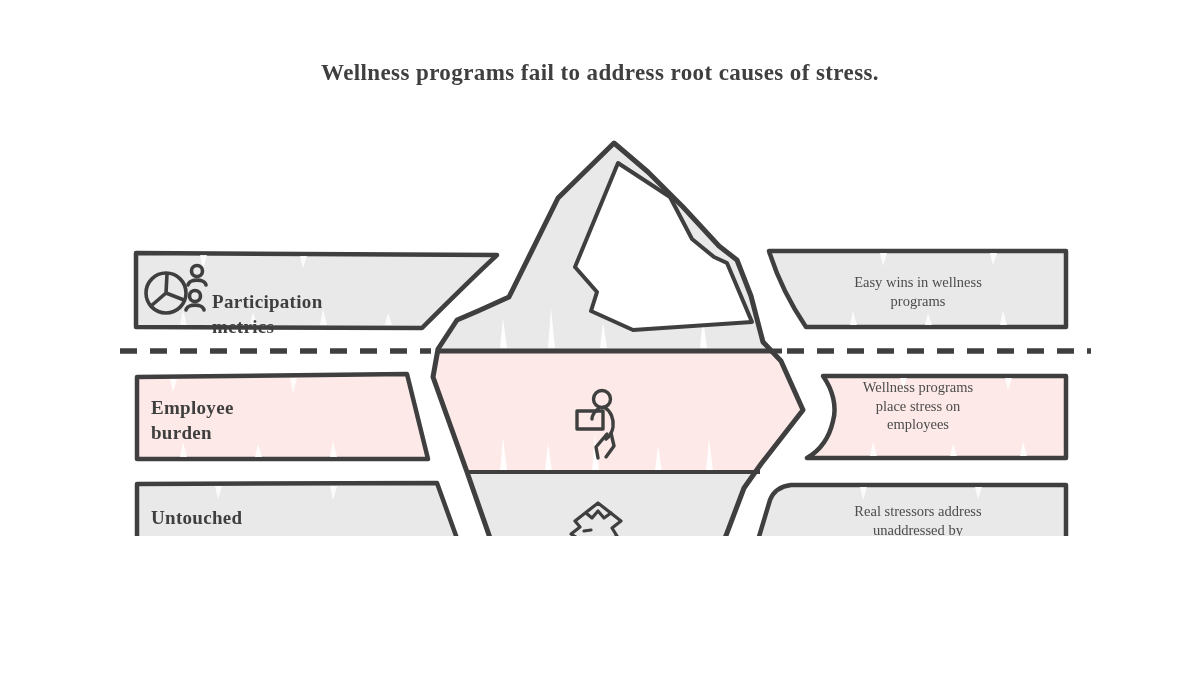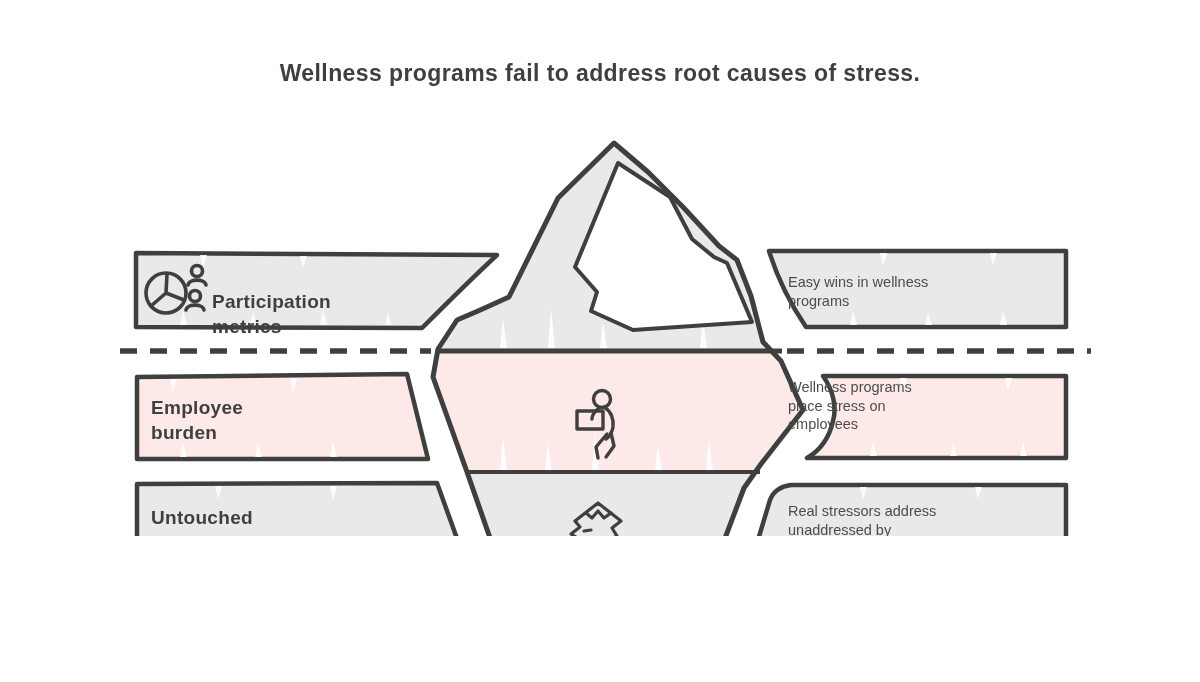--- a/index.html
+++ b/index.html
@@ -1,33 +1,33 @@
 <!DOCTYPE html>
 <html><head>
 <meta charset="utf-8">
 <style>
   html,body { margin:0; padding:0; background:#ffffff; }
   #canvas {
     position:relative; width:1200px; height:536px; overflow:hidden;
     background:#ffffff;
-    font-family:Liberation Sans, sans-serif;
+    font-family:Liberation Serif, serif;
     color:#3f3f3f;
   }
   .title {
     position:absolute; top:60px; left:0; right:0;
     text-align:center; font-size:23px; font-weight:700;
     letter-spacing:0.4px; color:#3f3f3f;
   }
   svg { position:absolute; top:0; left:0; }
   .label-left {
     position:absolute; font-weight:700; font-size:19px; line-height:25px;
     color:#3f3f3f; white-space:pre-line; letter-spacing:0.3px;
   }
   .note-right {
-    position:absolute; right:152px; width:260px; text-align:left;
+    position:absolute; right:152px; width:260px; text-align:center;
     font-size:14.5px; line-height:18.5px; font-weight:500;
     color:#4c4c4c; white-space:pre-line;
   }
   .lab1 { left:212px; top:277px;margin-top:12px; }
   .lab2 { left:151px; top:395px; }
   .lab3 { left:151px; top:505px; }
   .note1 { top:273px; }
   .note2 { top:378px; }
   .note3 { top:502px; }
 </style>

